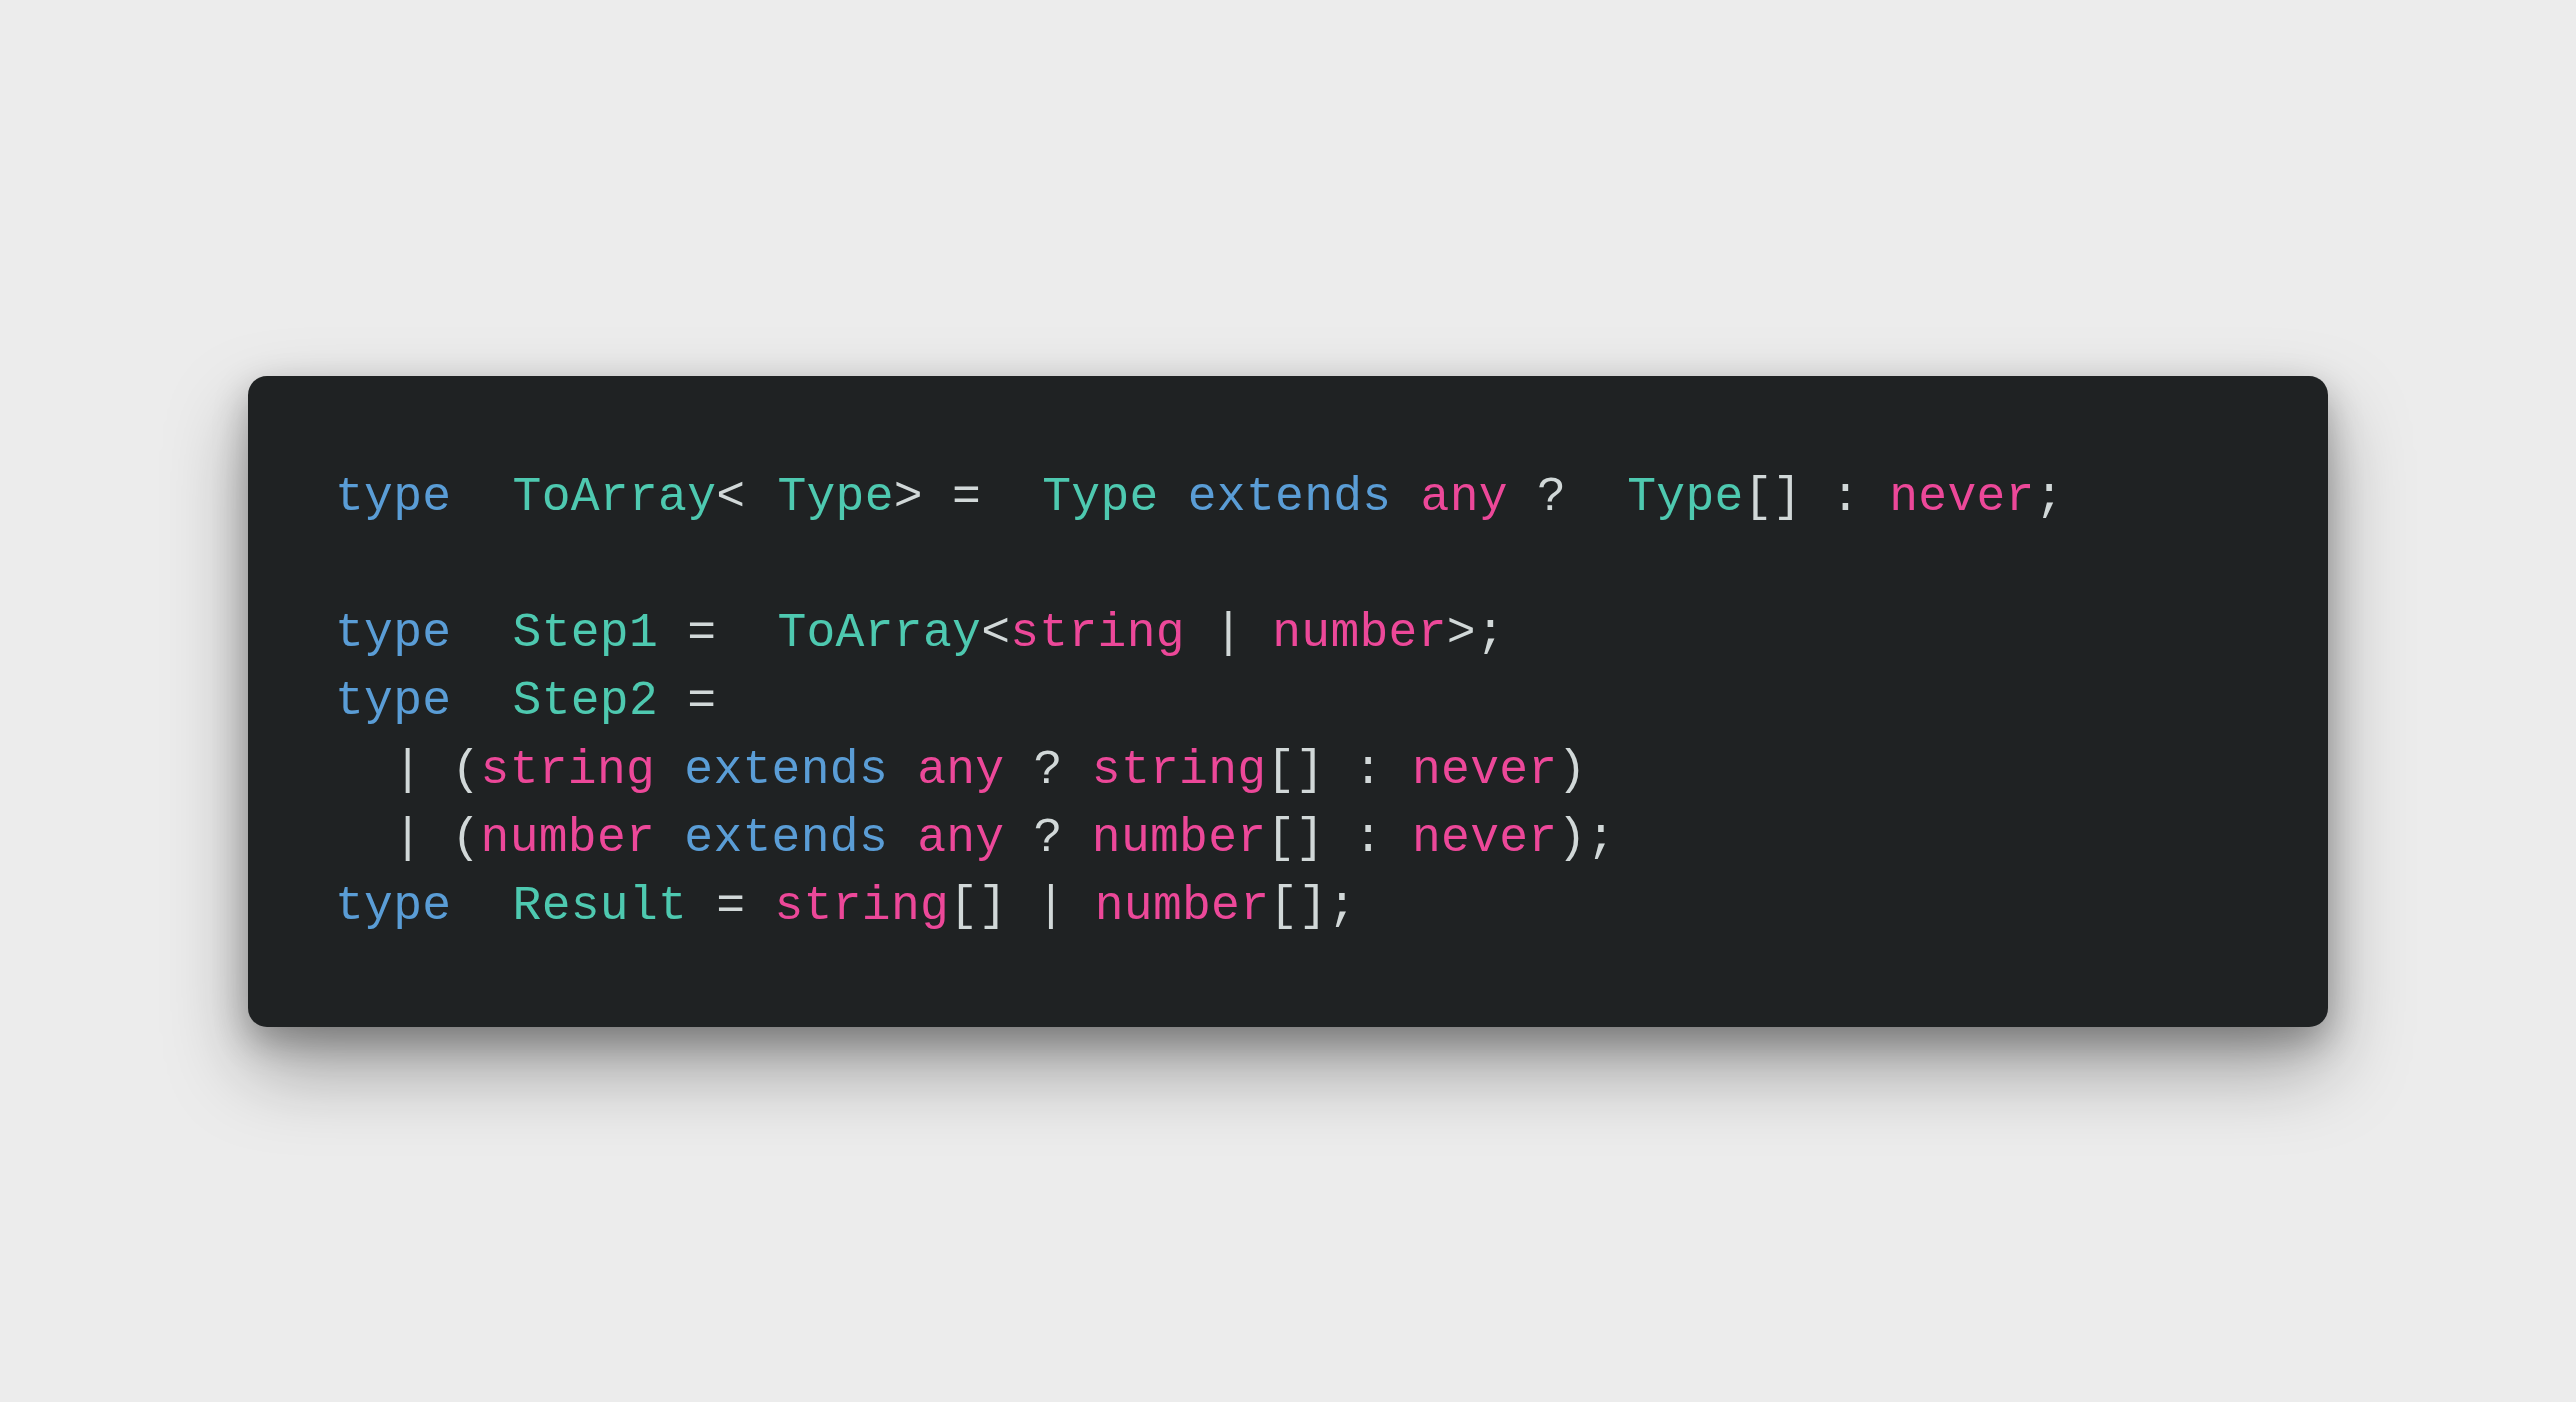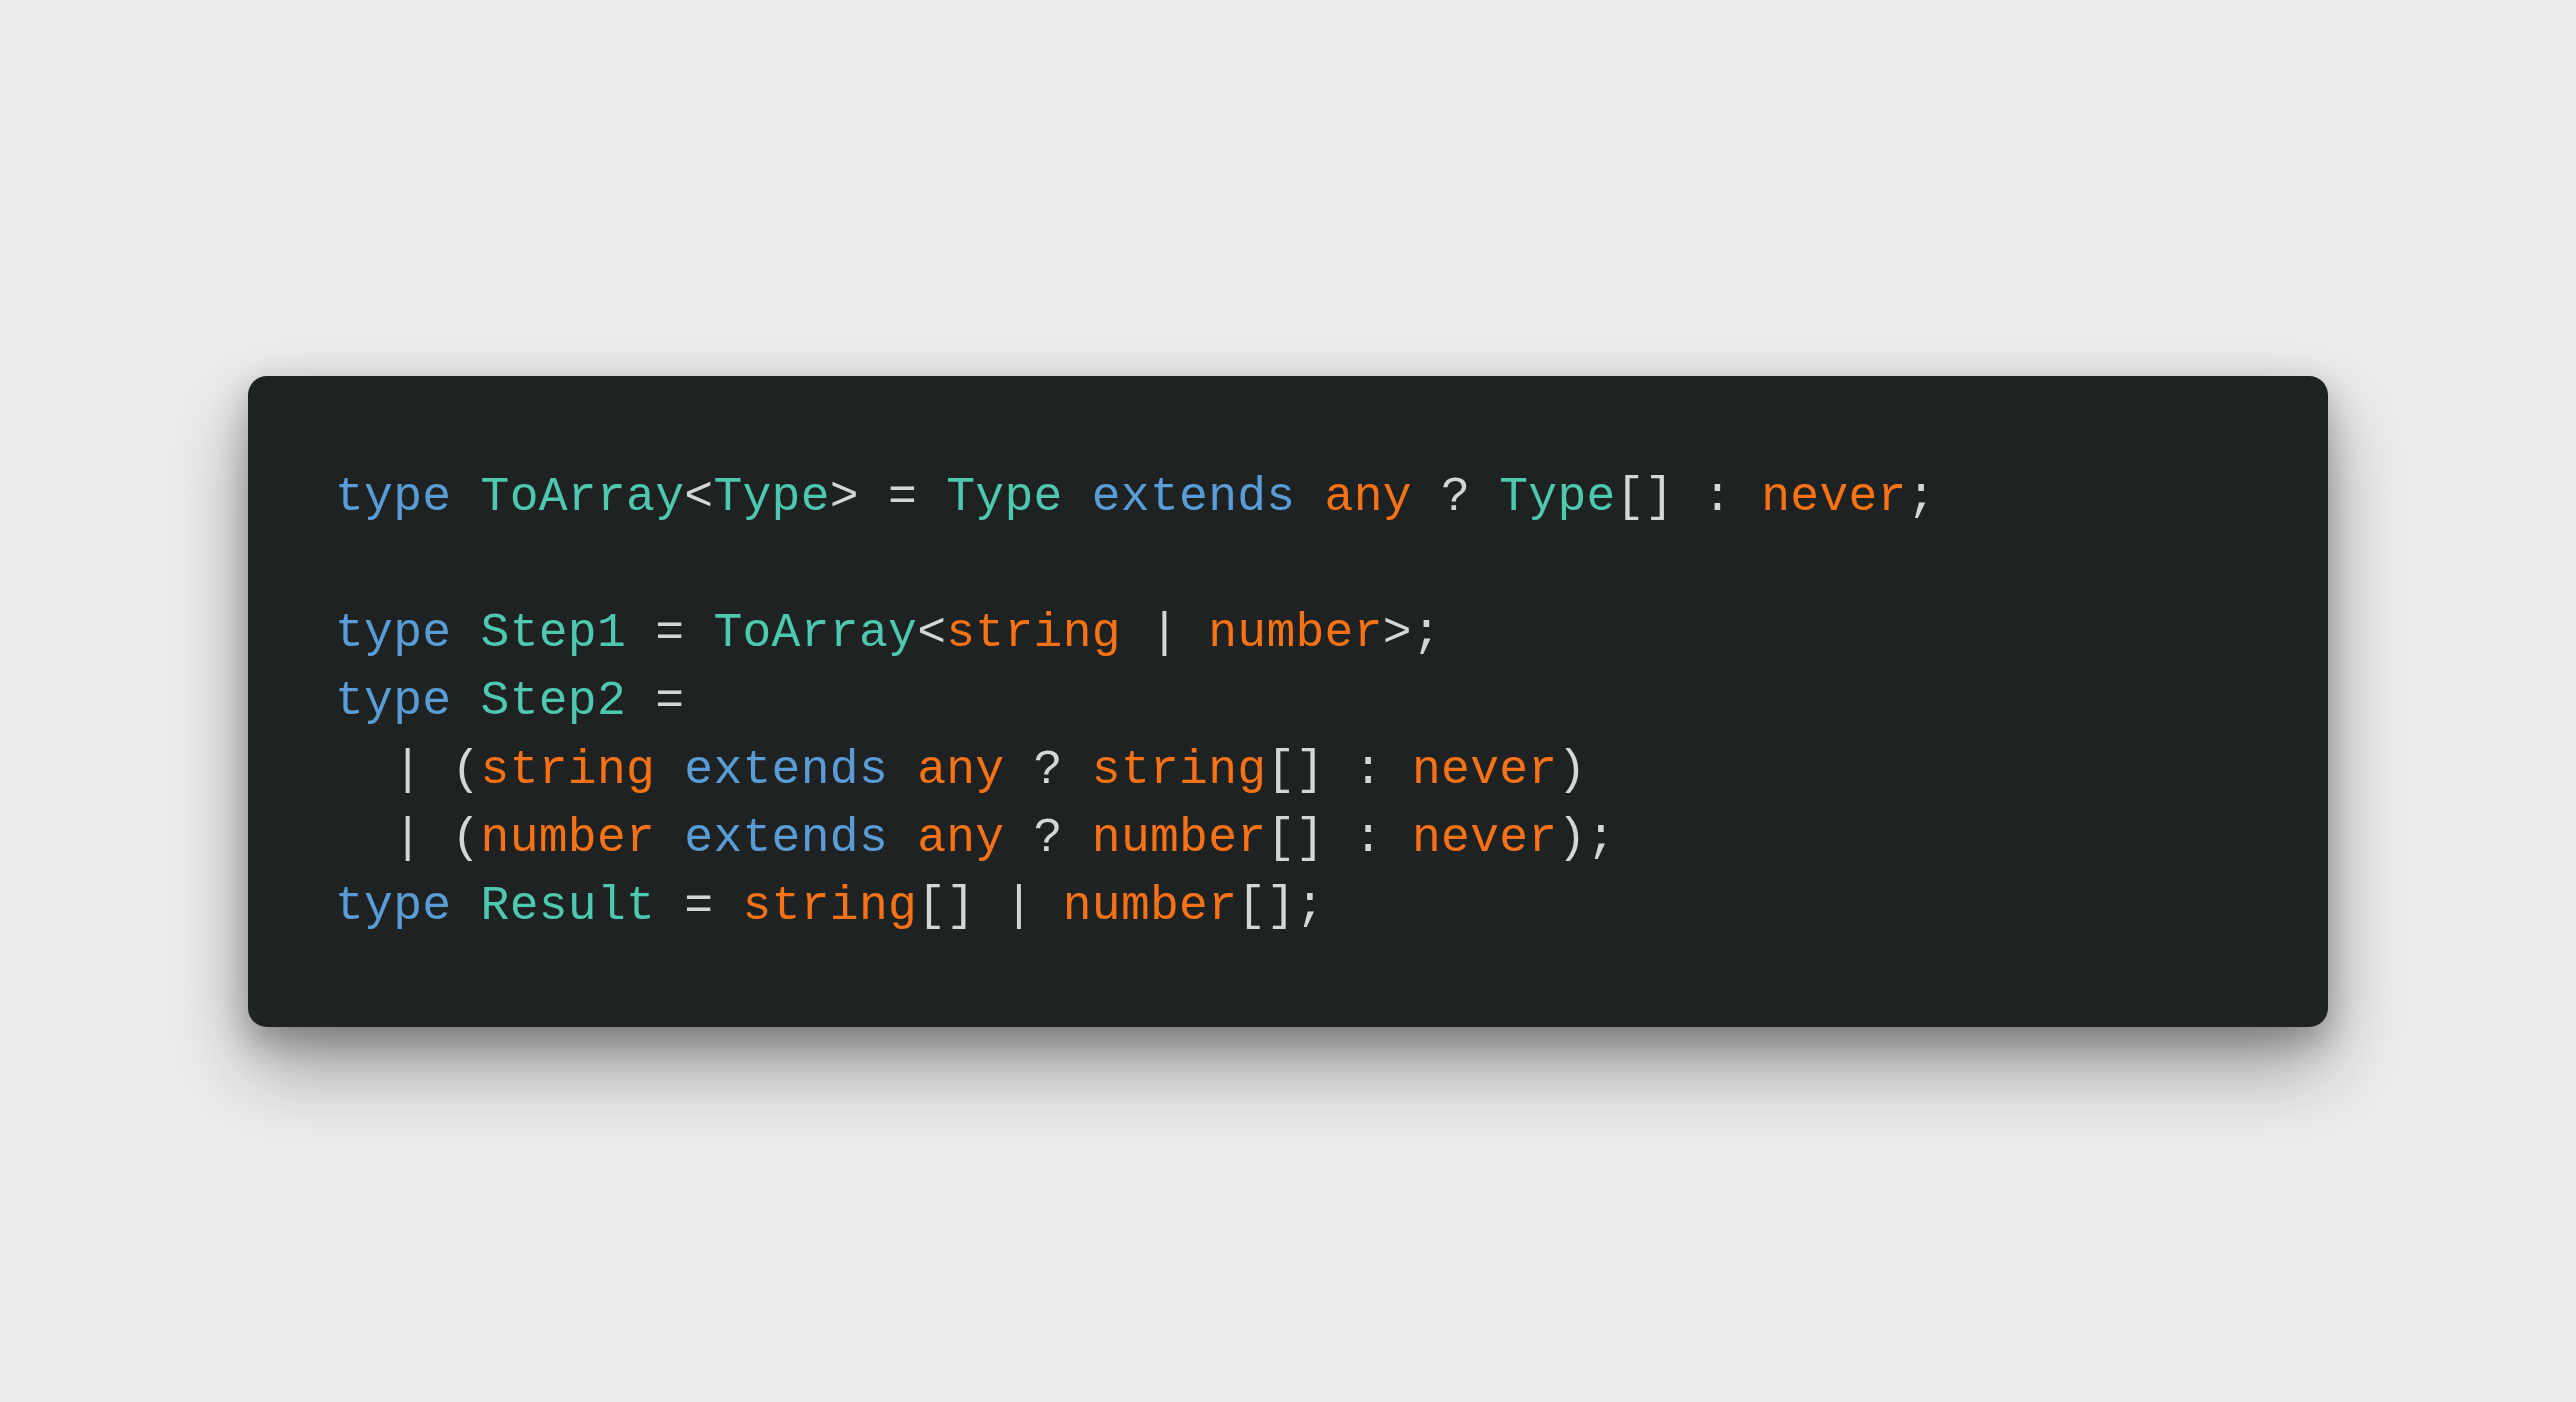--- a/index.html
+++ b/index.html
@@ -24,22 +24,22 @@
       width: 2080px;
     }
     .code-block {
       font-size: 48px;
       line-height: 1.42;
       white-space: pre;
       color: #d1d8d8;
       letter-spacing: 0.3px;
     }
     .kw { color: #5a9dd6; }      
-    .typename { color: #4ec9b0; } 
-    .builtin { color: #f97316; }  
+    .typename { color: #4ec9b0; margin-left: 32px; } 
+    .builtin { color: #ec4899; }  
     .punct { color: #d1d8d8; }    
     .op { color: #d1d8d8; }       
   </style>
 </head>
 <body>
 
 <div class="code-card">
   <div class="code-block" id="code-container"><div><span class="kw">type </span><span class="typename">ToArray</span><span class="punct">&lt;</span><span class="typename">Type</span><span class="op">&gt; = </span><span class="typename">Type</span><span class="kw"> extends </span><span class="builtin">any</span><span class="op"> ? </span><span class="typename">Type</span><span class="punct">[] : </span><span class="builtin">never</span><span class="punct">;</span></div><div>&nbsp;</div><div><span class="kw">type </span><span class="typename">Step1</span><span class="op"> = </span><span class="typename">ToArray</span><span class="punct">&lt;</span><span class="builtin">string</span><span class="op"> | </span><span class="builtin">number</span><span class="punct">&gt;;</span></div><div><span class="kw">type </span><span class="typename">Step2</span><span class="op"> =</span></div><div><span class="punct">  | (</span><span class="builtin">string</span><span class="kw"> extends </span><span class="builtin">any</span><span class="op"> ? </span><span class="builtin">string</span><span class="punct">[] : </span><span class="builtin">never</span><span class="punct">)</span></div><div><span class="punct">  | (</span><span class="builtin">number</span><span class="kw"> extends </span><span class="builtin">any</span><span class="op"> ? </span><span class="builtin">number</span><span class="punct">[] : </span><span class="builtin">never</span><span class="punct">);</span></div><div><span class="kw">type </span><span class="typename">Result</span><span class="op"> = </span><span class="builtin">string</span><span class="punct">[] | </span><span class="builtin">number</span><span class="punct">[];</span></div></div>
 </div>
 

